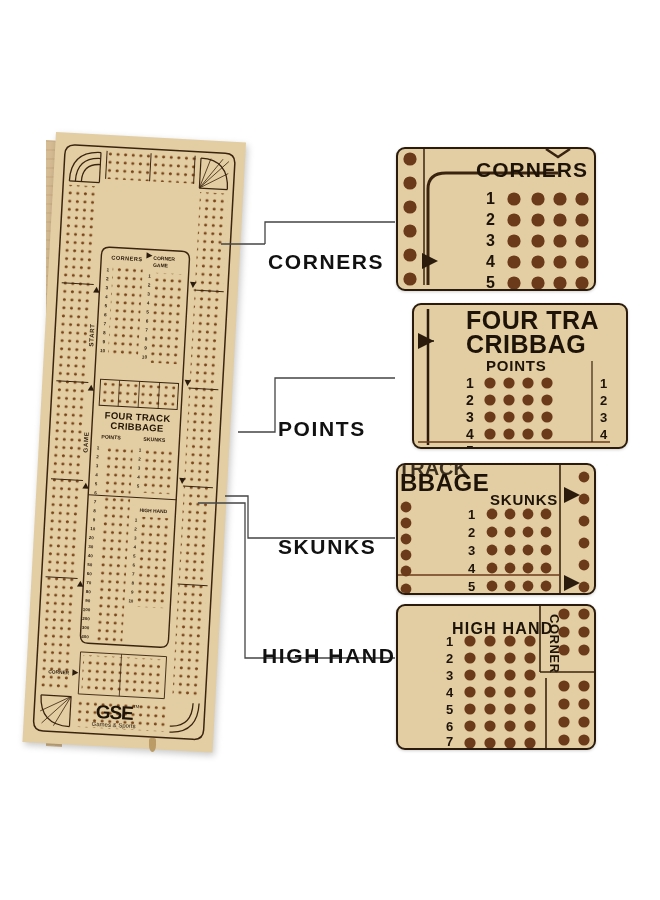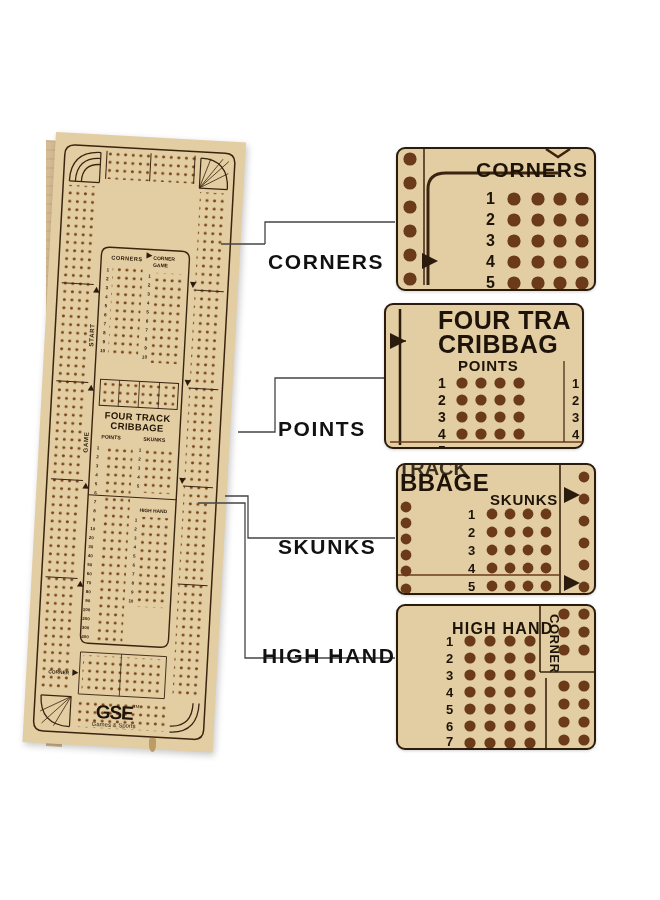--- a/index.html
+++ b/index.html
@@ -334,21 +334,21 @@
           <circle cx="162" cy="113" r="6.6"></circle>
           <circle cx="184" cy="113" r="6.6"></circle>
         <circle cx="116" cy="134" r="6.6"></circle>
           <circle cx="140" cy="134" r="6.6"></circle>
           <circle cx="162" cy="134" r="6.6"></circle>
           <circle cx="184" cy="134" r="6.6"></circle>
       </g>
     </svg>
   </div>
 
-  <div class="panel woodtex" style="left:384px;top:303px;width:196px;height:142px;">
+  <div class="panel woodtex" style="left:412px;top:303px;width:196px;height:142px;padding-left:16px;">
     <svg width="196" height="142" viewBox="0 0 196 142">
 
       <line x1="14" y1="4" x2="14" y2="140" stroke="#2b1b0c" stroke-width="2.5"></line>
       <path d="M4,28 L20,36 L4,44 Z" fill="#2b1b0c"></path>
       <line x1="8" y1="36" x2="20" y2="36" stroke="#2b1b0c" stroke-width="1.6"></line>
 
       <text x="52" y="24" font-family="Liberation Sans, sans-serif" font-size="25" font-weight="bold" fill="#1d1308" letter-spacing=".5">FOUR TRA</text>
       <text x="52" y="48" font-family="Liberation Sans, sans-serif" font-size="25" font-weight="bold" fill="#1d1308" letter-spacing=".5">CRIBBAG</text>
 
       <text x="72" y="66" font-family="Liberation Sans, sans-serif" font-size="15" font-weight="bold" fill="#1d1308" letter-spacing=".8">POINTS</text>

